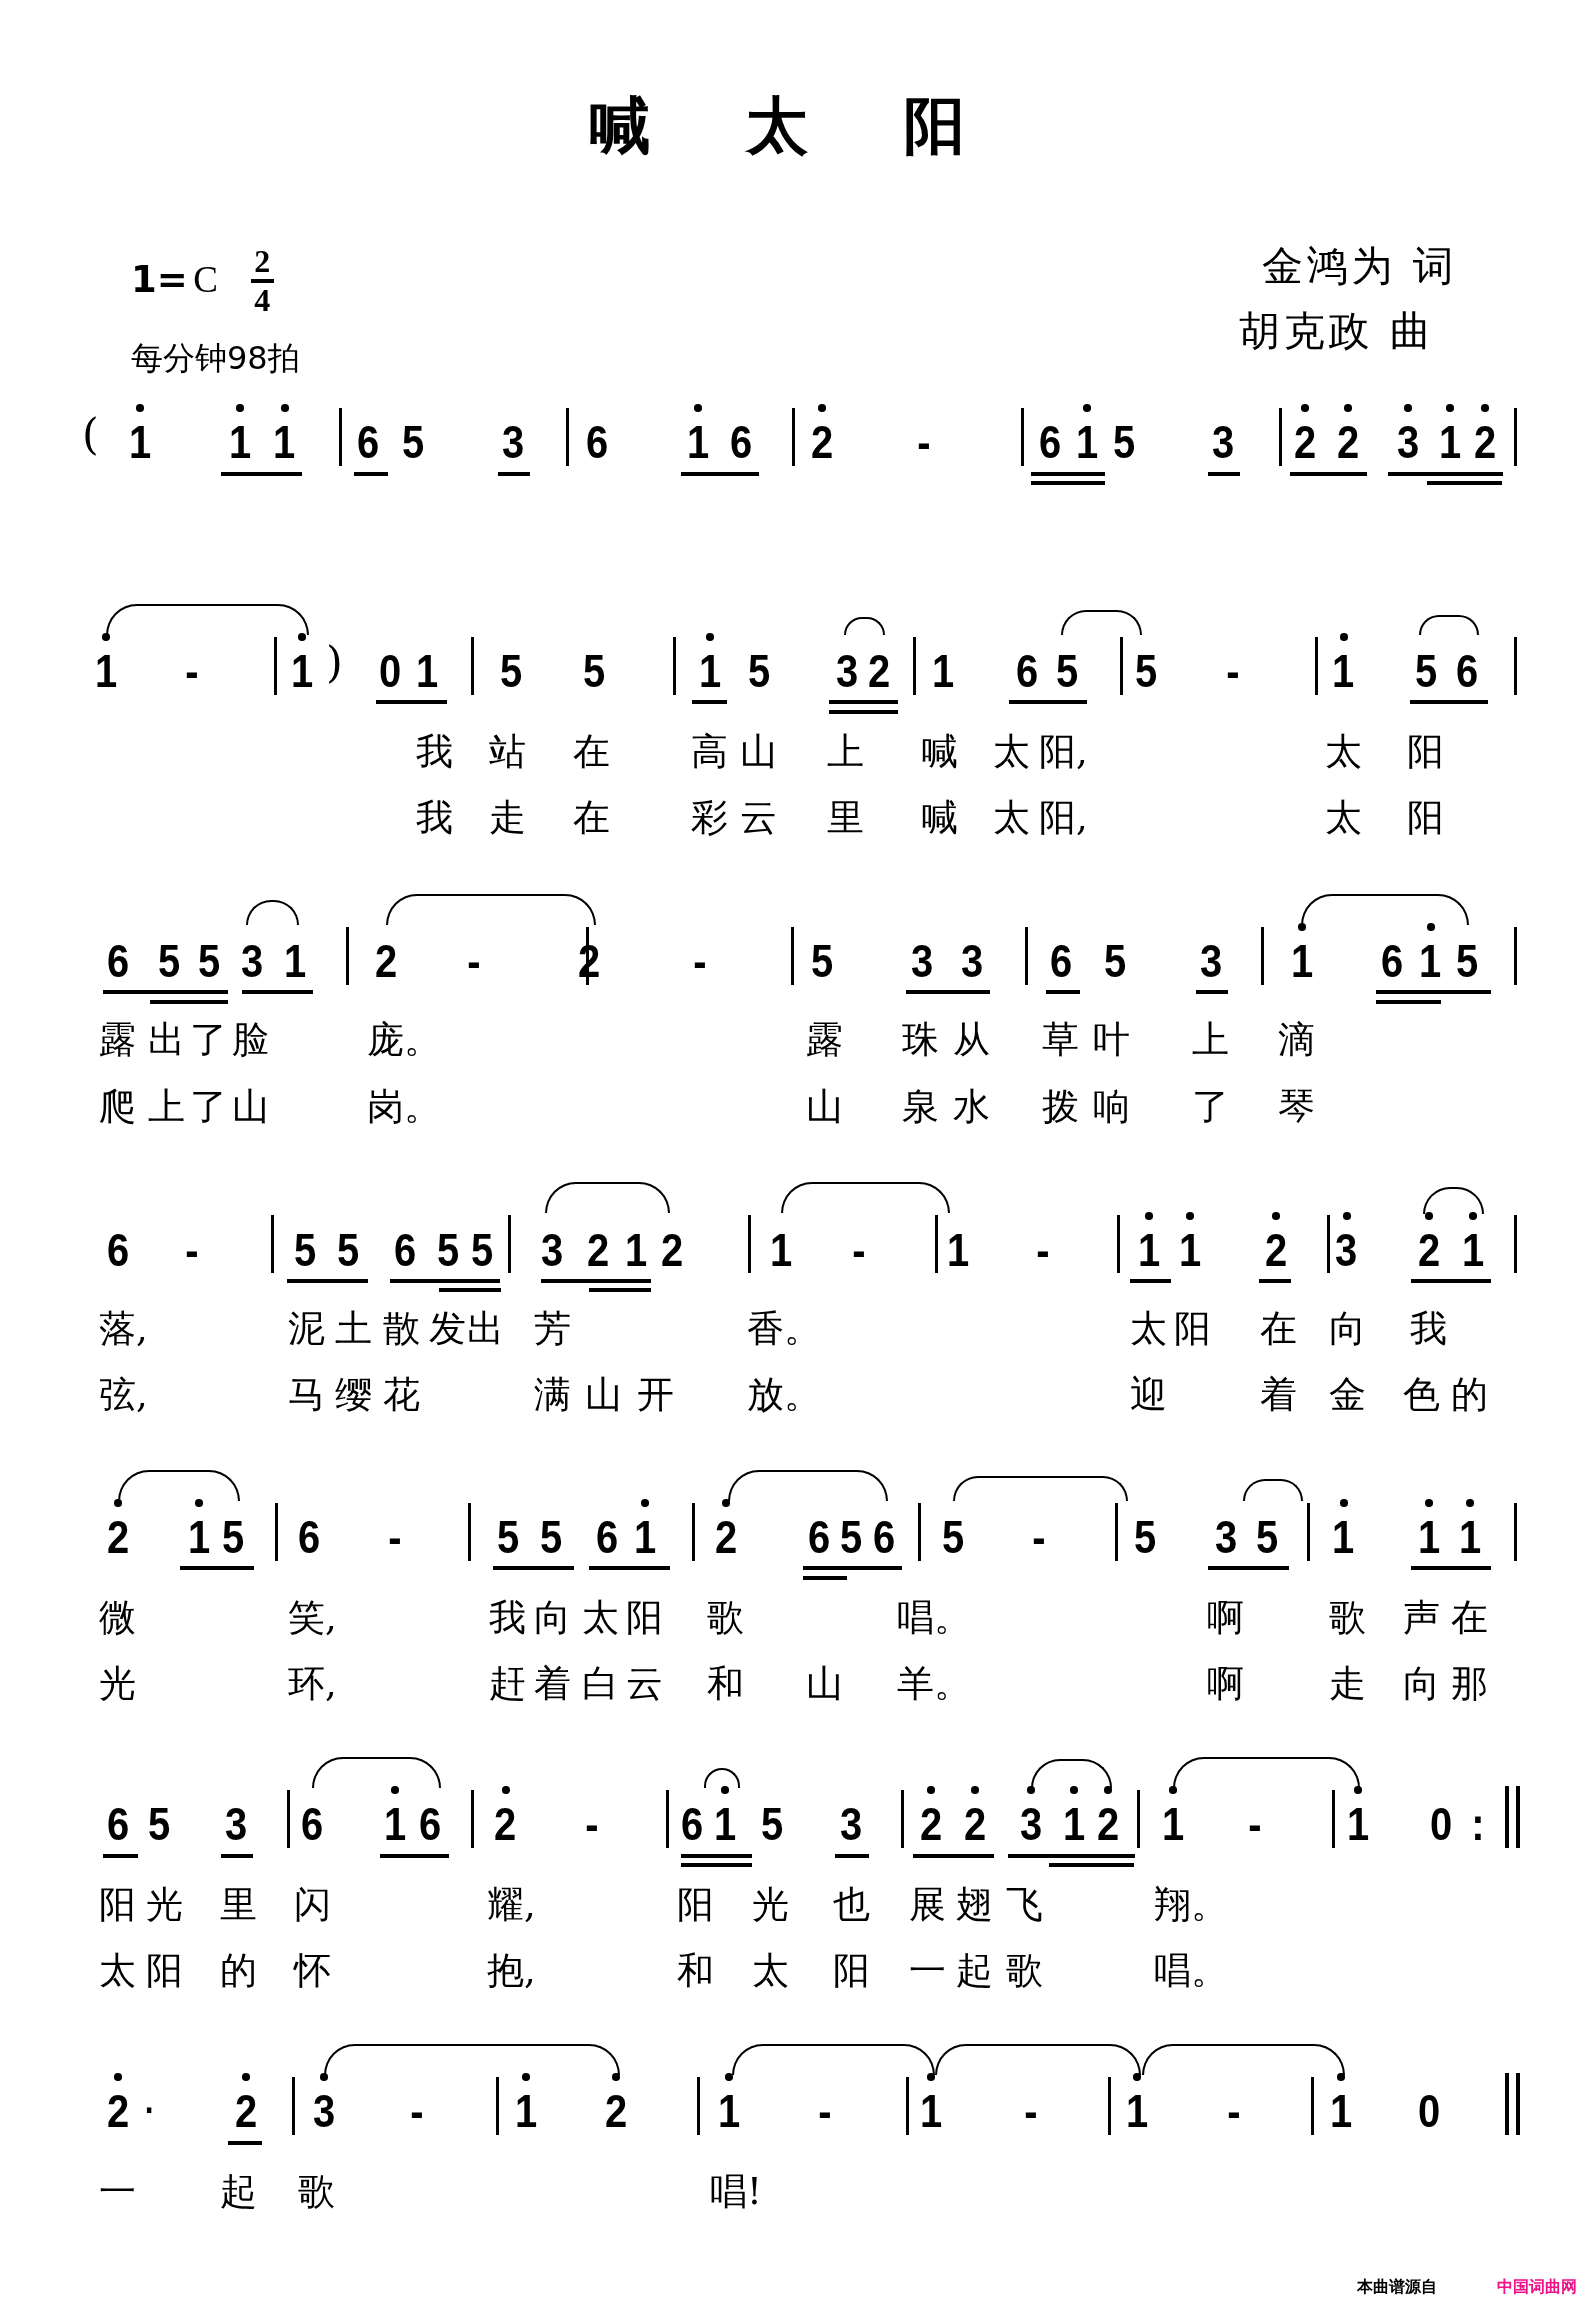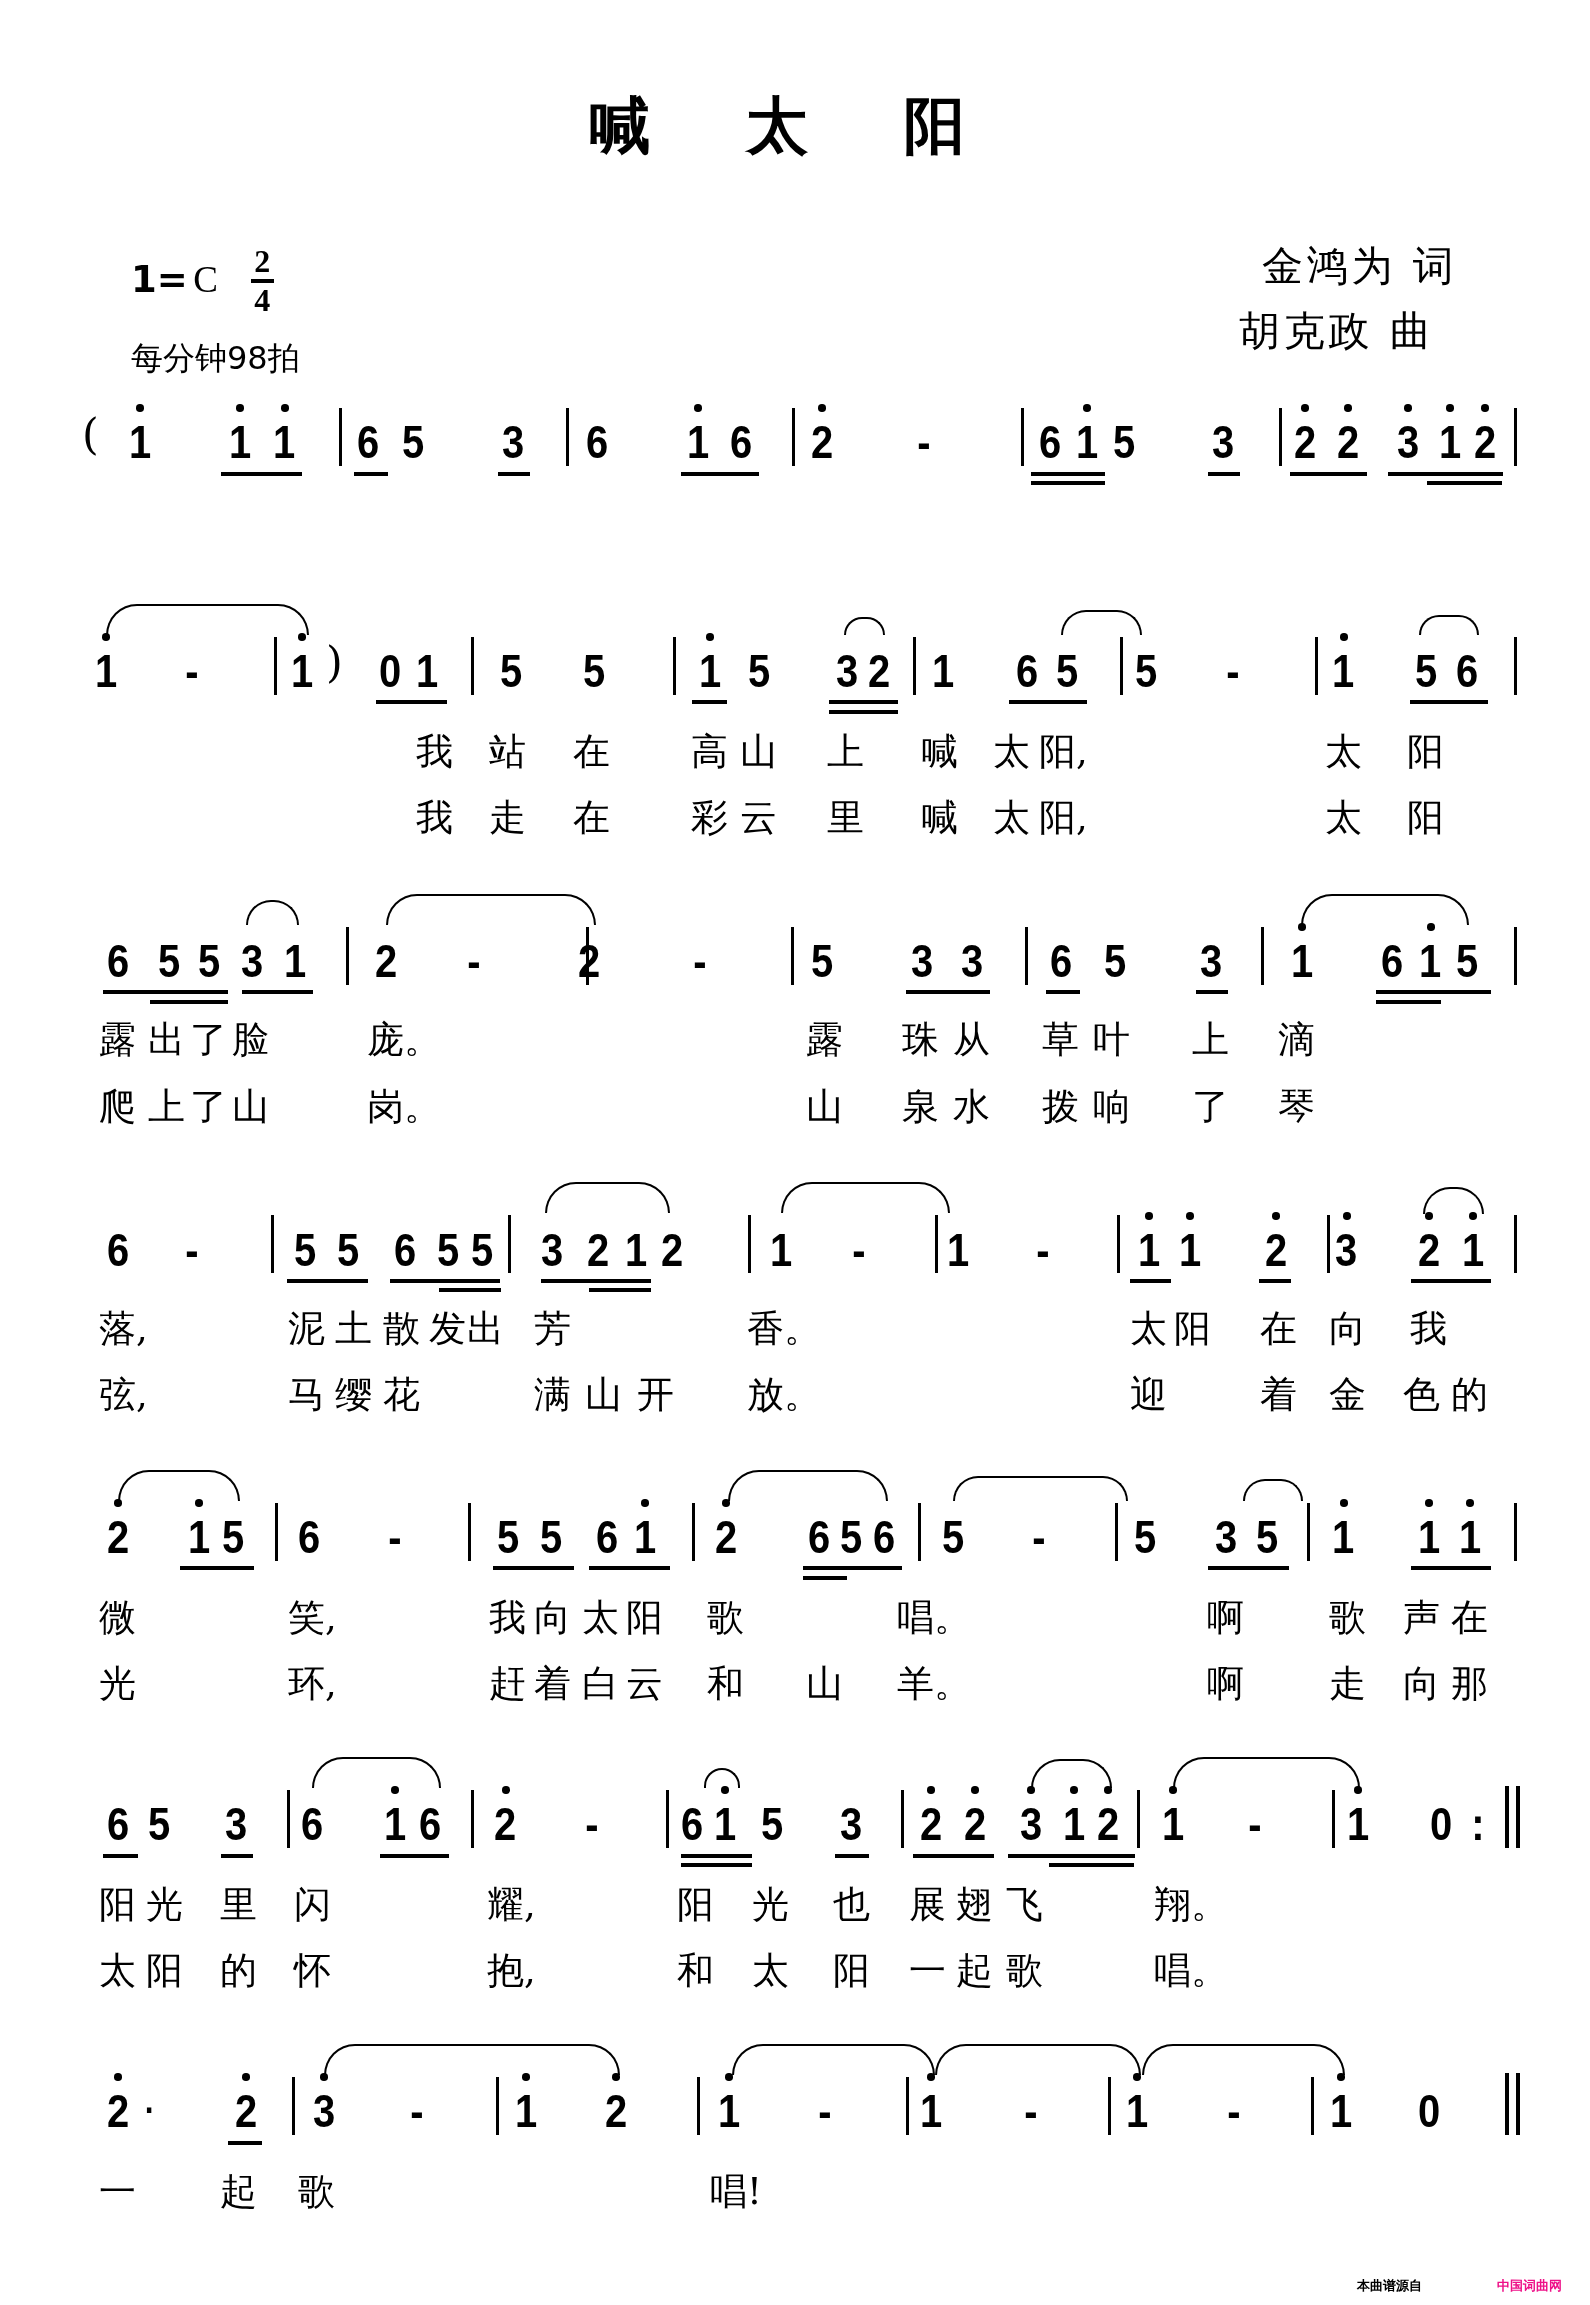--- a/index.html
+++ b/index.html
@@ -14,21 +14,21 @@
   .tempo{left:131px;top:337px;font-size:32px;}
   .credit{font-family:"DejaVu Serif",serif;font-size:41px;letter-spacing:3.7px;}
   .note{position:absolute;font-family:"Liberation Sans",sans-serif;font-weight:bold;font-size:47px;line-height:47px;text-align:center;width:32px;transform:scaleX(0.85);}
   .dot-hi{position:absolute;width:7.5px;height:7.5px;border-radius:50%;background:#000;}
   .ul{position:absolute;height:3.7px;background:#000;}
   .bar{position:absolute;width:2.8px;background:#000;}
   .dbar{position:absolute;width:3.7px;background:#000;}
   .slur{position:absolute;border:2.8px solid #000;border-bottom:none;border-radius:37px 37px 0 0;}
   .lyr{position:absolute;font-family:"DejaVu Serif",serif;font-size:37px;line-height:41px;white-space:pre;}
   .paren{position:absolute;font-family:"DejaVu Serif",serif;font-size:43px;}
-  .wm{position:absolute;top:2277px;font-weight:bold;font-size:13px;font-family:Liberation Serif, serif;}
+  .wm{position:absolute;top:2277px;font-weight:bold;font-size:16px;font-family:Liberation Serif, serif;}
 </style>
 </head>
 <body>
 
 <div id="title" class="abs">喊 太 阳</div>
 
 <div class="abs key meta"><span>1=</span><span class="c">C</span></div>
 <div class="abs ts">
   <div>2</div>
   <div class="line"></div>

